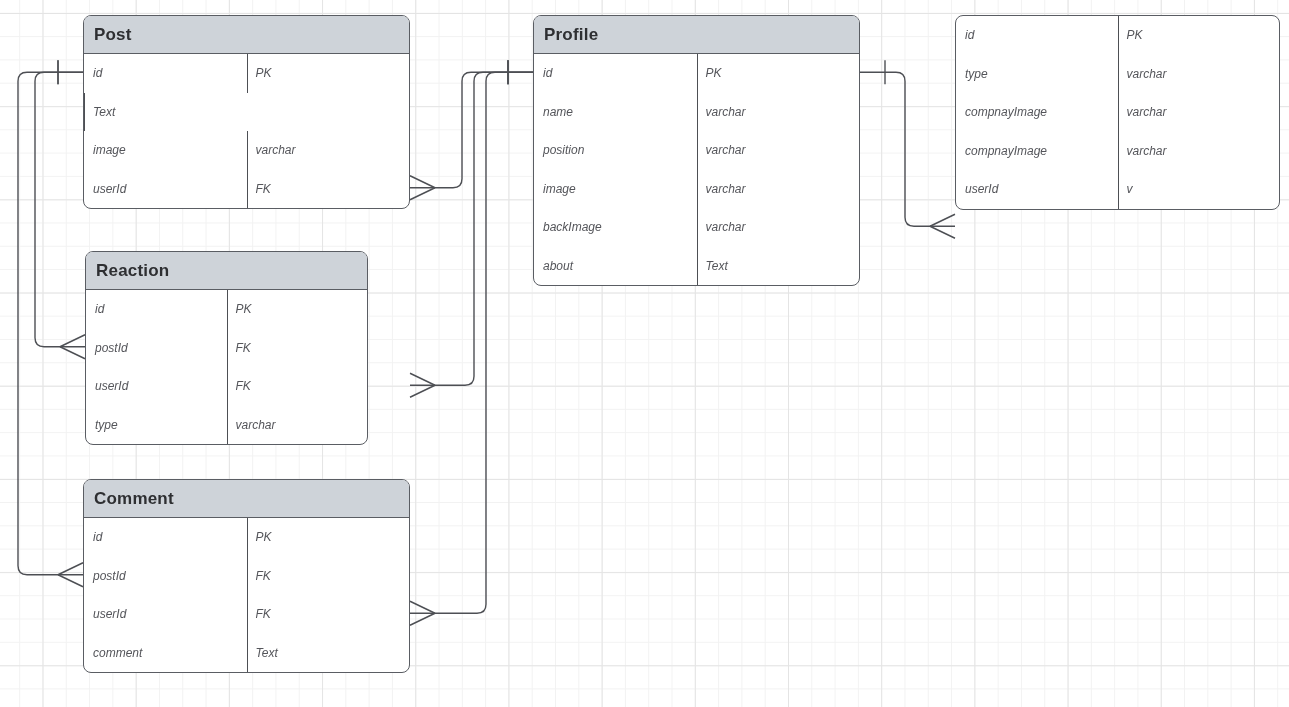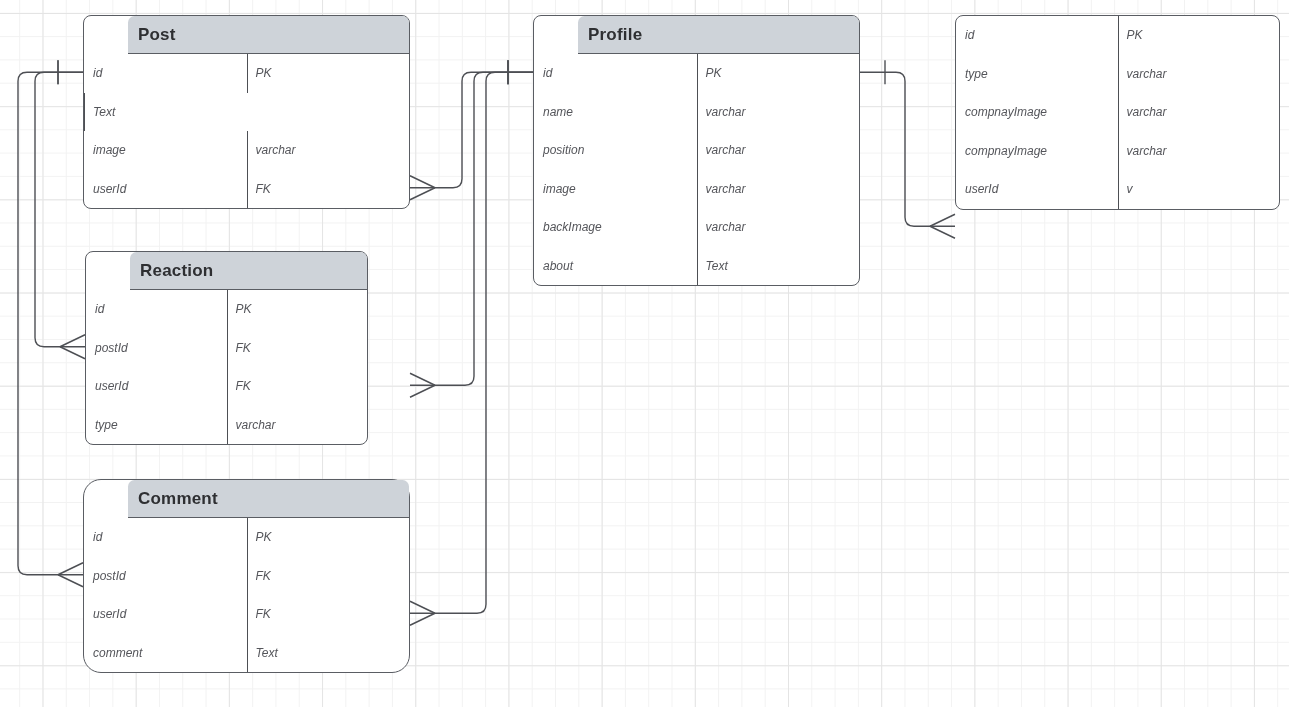--- a/index.html
+++ b/index.html
@@ -44,21 +44,20 @@
     align-items: center;
     padding-left: 10px;
     box-sizing: border-box;
     background: var(--header-fill, #ced3d9);
     border-bottom: 1.5px solid var(--table-border, #5a5d63);
     border-radius: 6.5px 6.5px 0 0;
     font-size: 17px;
     font-weight: 700;
     color: var(--header-text, #2e2f32);
     letter-spacing: 0.2px;
-    margin-left: 44px;
   }
   .entity-body {
     border-radius: 0 0 6.5px 6.5px;
     overflow: hidden;
   }
   .field-row {
     display: flex;
     height: 38.5px;
     font-size: 12px;
     font-style: italic;
@@ -139,21 +138,21 @@
           <div class="field-row">
             <div class="cell cell-name">userId</div>
             <div class="cell cell-type">FK</div>
           </div>
           <div class="field-row">
             <div class="cell cell-name">type</div>
             <div class="cell cell-type">varchar</div>
           </div>
         </div>
       </div>
-      <div class="entity" style="left: 83px; top: 479px; width: 327px; border-radius: 18px;">
+      <div class="entity" style="left: 83px; top: 479px; width: 327px;">
         <div class="entity-header">Comment</div>
         <div class="entity-body">
           <div class="field-row">
             <div class="cell cell-name">id</div>
             <div class="cell cell-type">PK</div>
           </div>
           <div class="field-row">
             <div class="cell cell-name">postId</div>
             <div class="cell cell-type">FK</div>
           </div>

